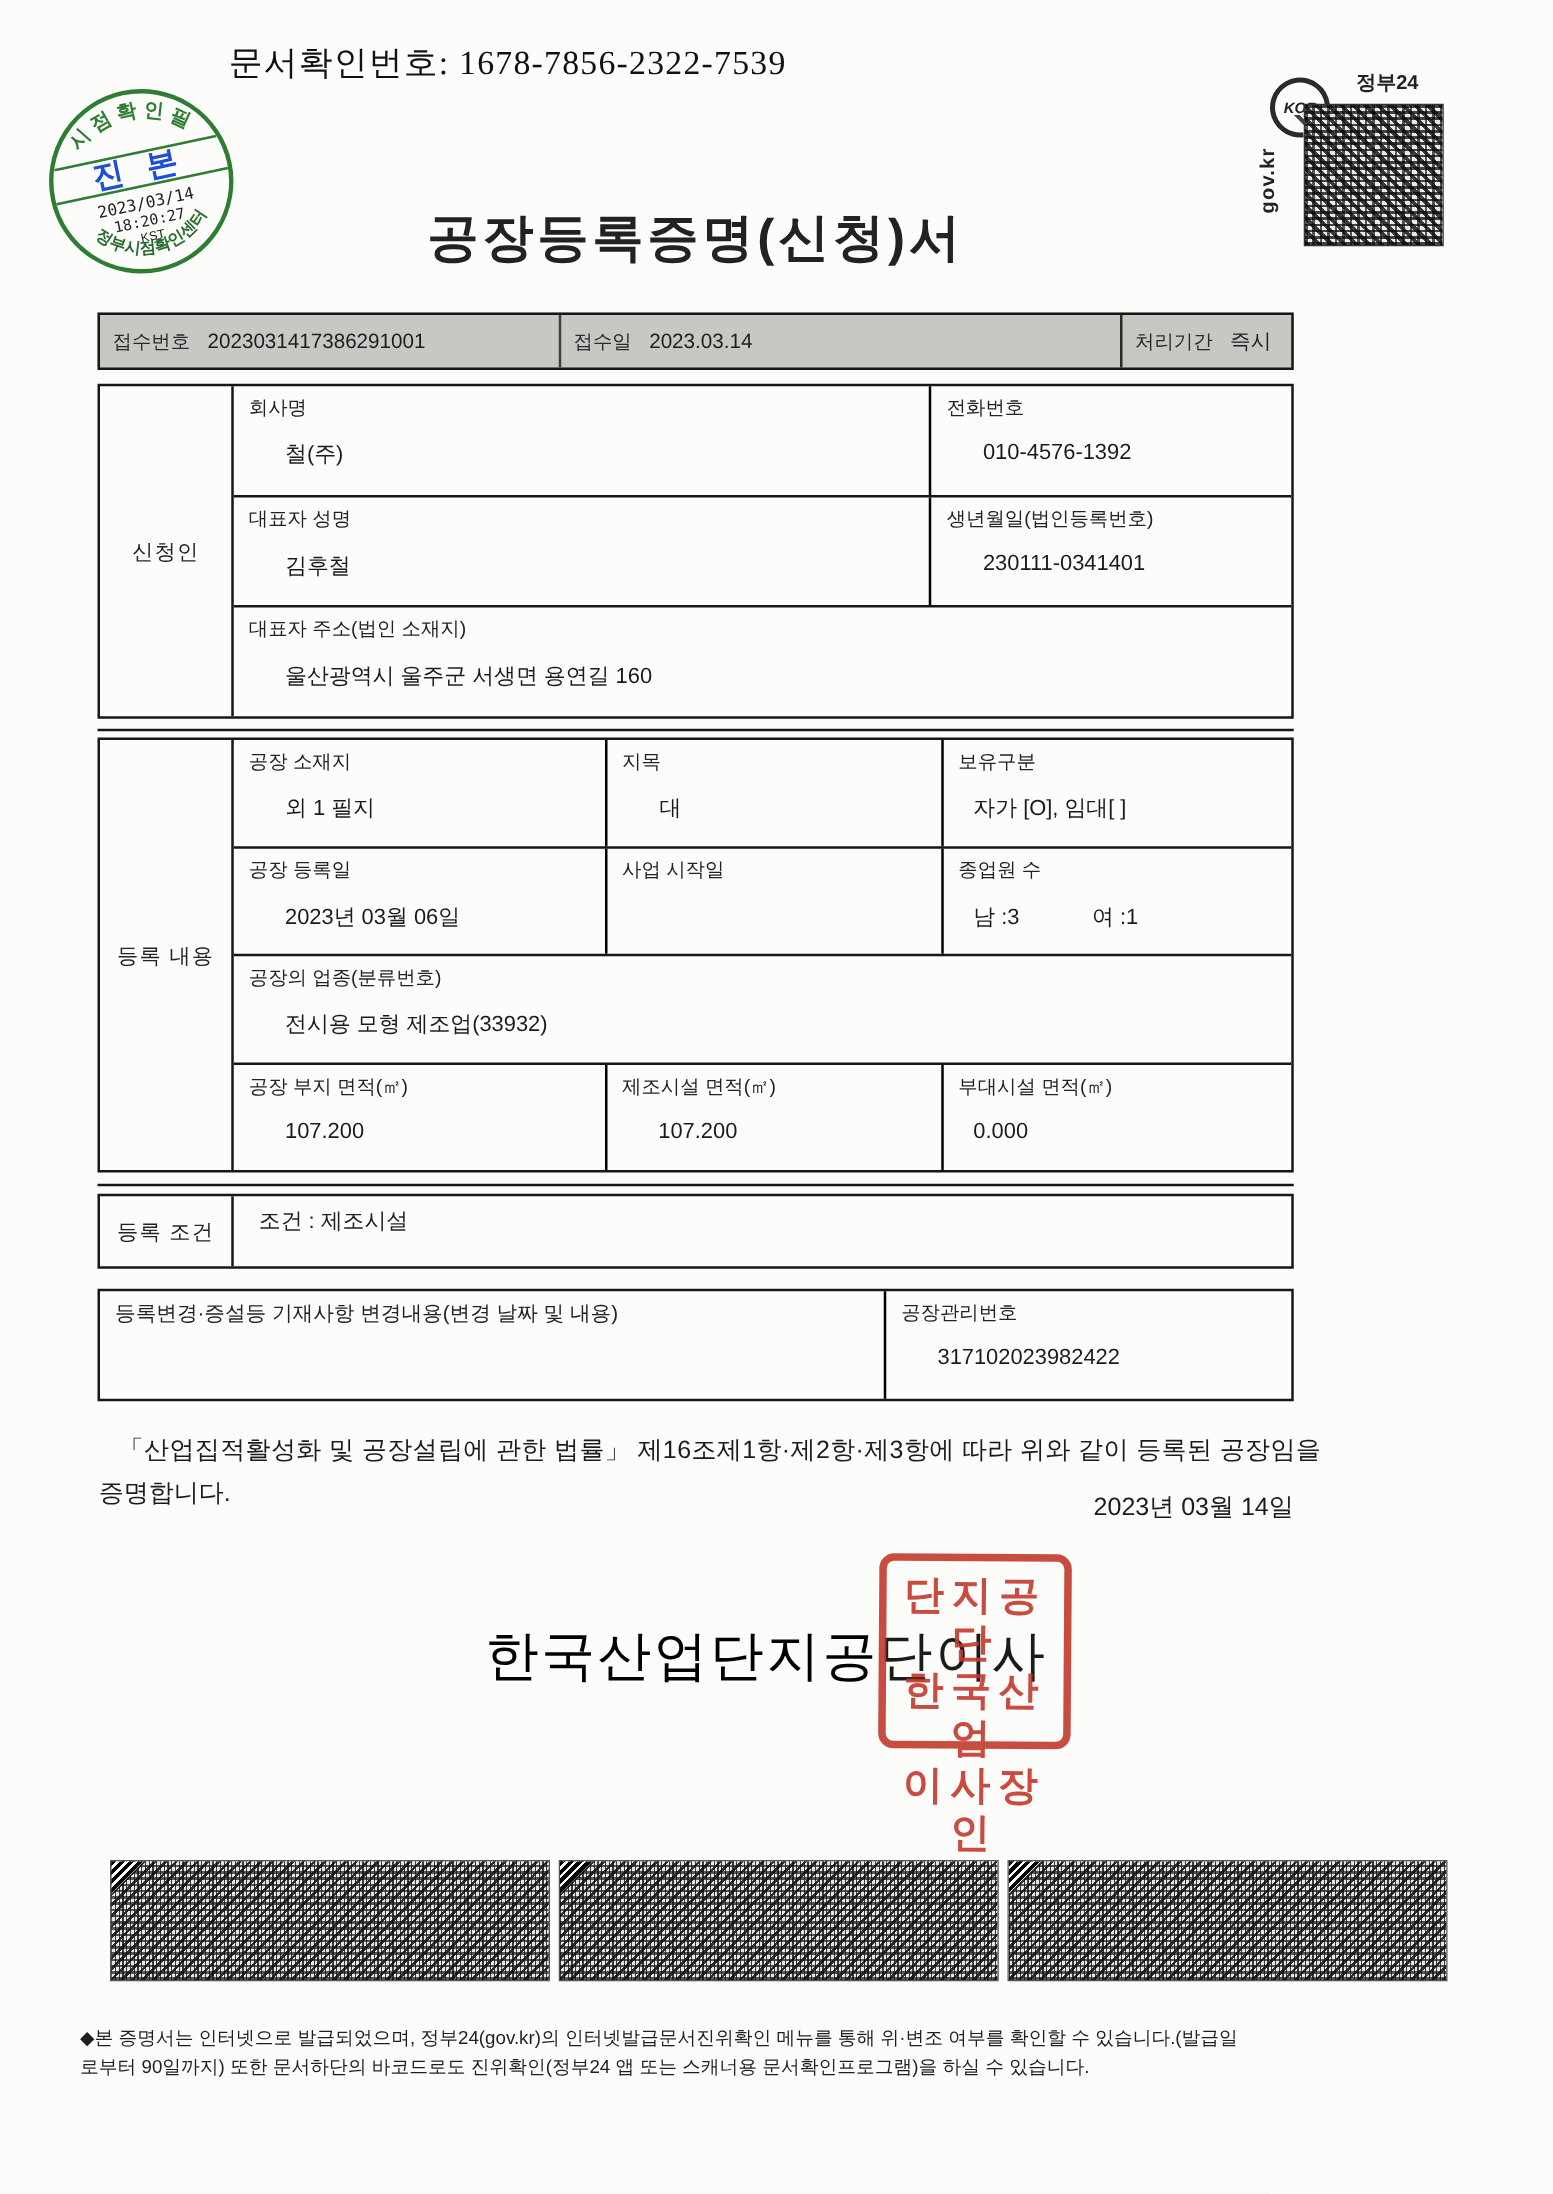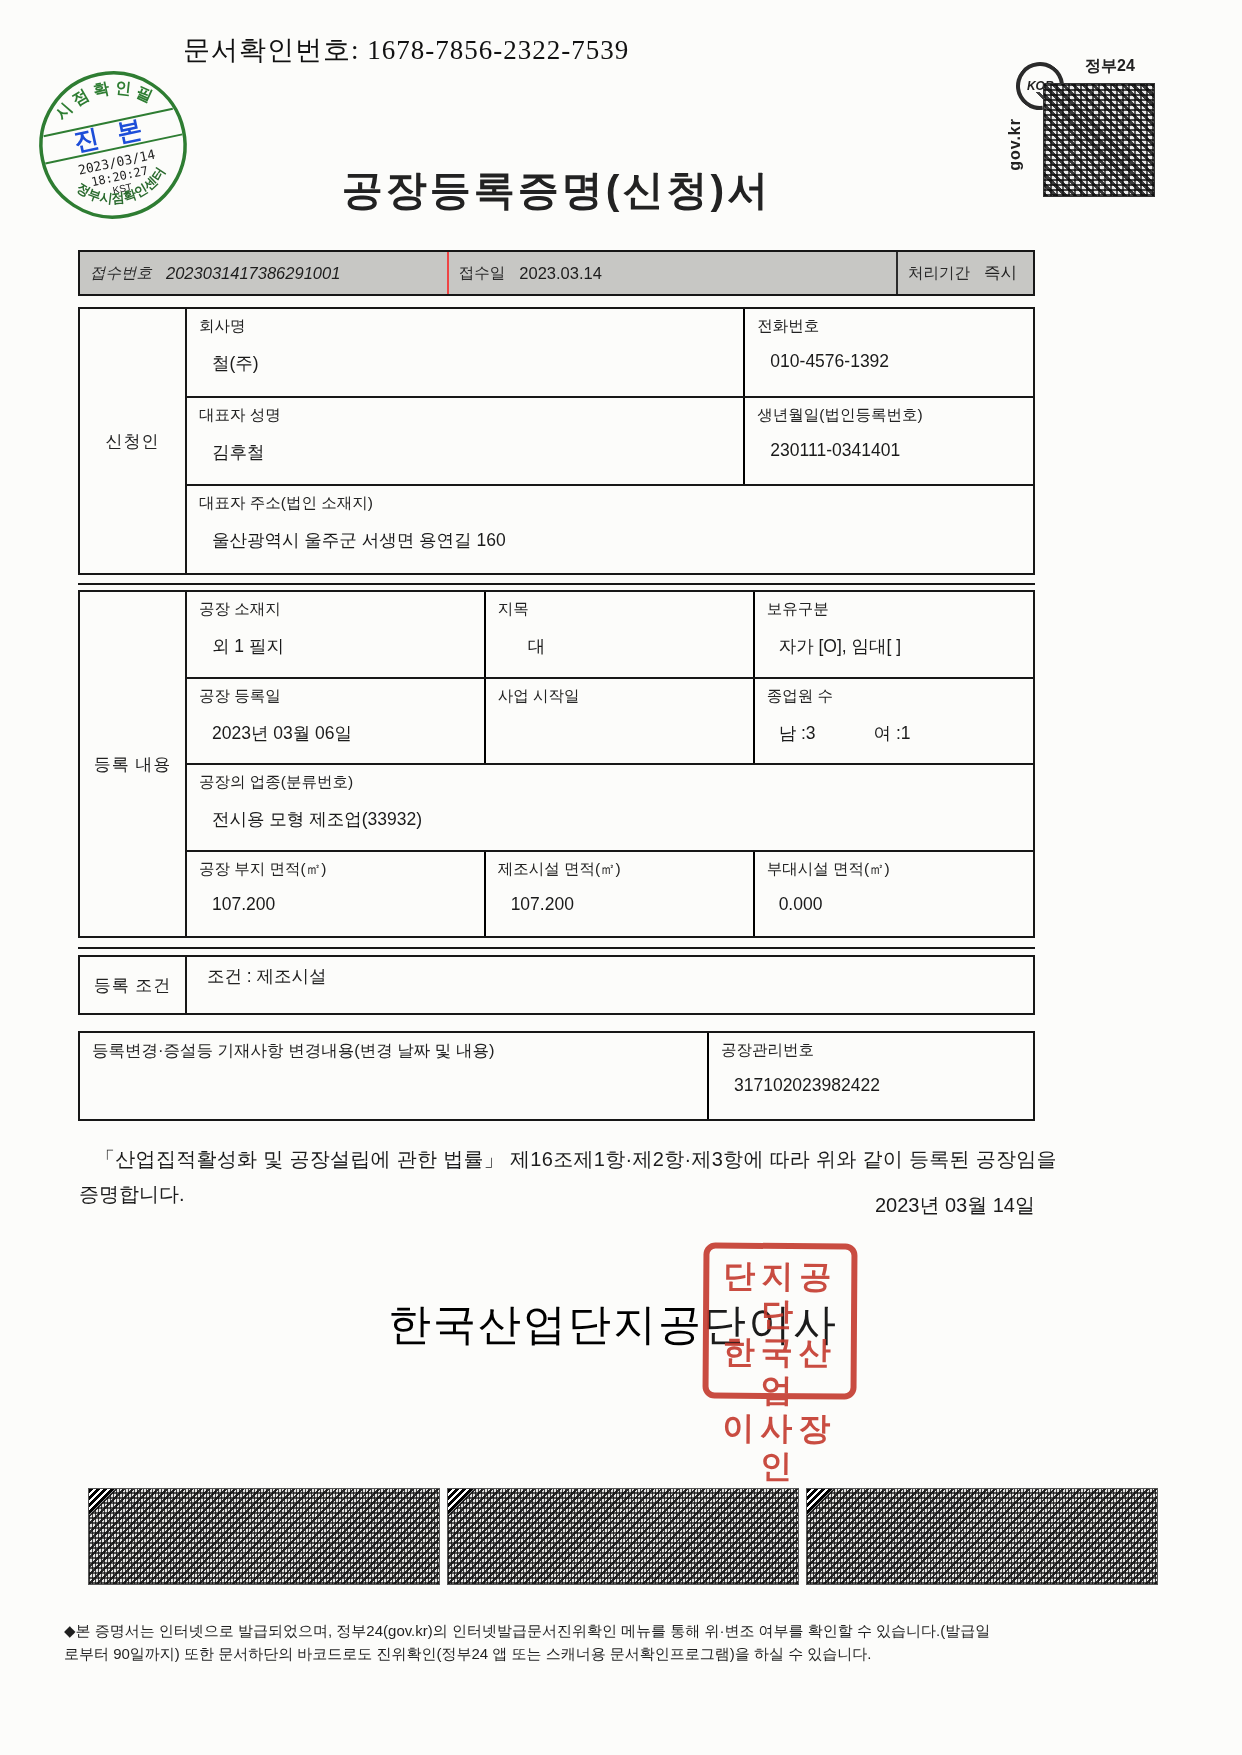--- a/index.html
+++ b/index.html
@@ -44,40 +44,40 @@
     clip-path:polygon(0 0,100% 0,0 100%);transform:rotate(90deg);opacity:.85;
   }
   
   .receipt{
     position:absolute;top:250px;left:78px;width:957px;height:46px;background:#c7c7c4;
     border:2px solid #171717;box-sizing:border-box;display:flex;align-items:stretch;
   }
   .rcell{display:flex;align-items:center;gap:14px;padding:0 10px;box-sizing:border-box;}
   .rcell .lbl{font-size:15.5px;color:#2a2a2a;white-space:nowrap;}
   .rcell .val{font-size:16.5px;color:#1d1d1d;white-space:nowrap;}
-  .rc1{width:39%;border-right:2px solid #ef4444;font-style:italic;}
+  .rc1{width:39%;border-right:2px solid #404040;}
   .rc2{width:47.5%;border-right:2px solid #2b2b2b;}
   .rc3{flex:1;justify-content:space-between;padding-right:16px;}
   
   .section{
     position:absolute;left:78px;width:957px;border:2px solid #171717;box-sizing:border-box;
     display:flex;align-items:stretch;background:transparent;
   }
   .label-col{
     width:107px;min-width:107px;border-right:2px solid #171717;box-sizing:border-box;
     display:flex;align-items:center;justify-content:center;font-size:17px;letter-spacing:1px;color:#222;
     white-space:nowrap;
   }
   .rows{flex:1;display:flex;flex-direction:column;}
   .row{display:flex;flex:1;border-bottom:2px solid #171717;box-sizing:border-box;}
   .row:last-child{border-bottom:none;}
   .cell{box-sizing:border-box;padding:7px 10px 6px 12px;border-right:2px solid #000000;display:flex;flex-direction:column;overflow:hidden;}
   .cell:last-child{border-right:none;}
   .cell .lbl{font-size:15.5px;color:#222;white-space:nowrap;}
-  .cell .val{font-size:17.5px;color:#1a1a1a;margin:14px 0 0 13px;white-space:nowrap;}
+  .cell .val{font-size:17.5px;color:#1a1a1a;margin:14px 0 0 29px;white-space:nowrap;}
   .w66{width:66%;} .w34{width:34%;} .w35{width:35.3%;} .w32{width:31.8%;} .w33{width:32.9%;border-radius:25px;}
   .emp-val{display:flex;gap:58px;}
   .hr{position:absolute;left:78px;width:957px;border-top:2px solid #171717;}
   
   .legal1{position:absolute;top:1126px;left:95px;font-size:20px;letter-spacing:.3px;color:#1b1b1b;white-space:nowrap;}
   .legal2{position:absolute;top:1161px;left:79px;font-size:20px;color:#1b1b1b;}
   .issue-date{position:absolute;top:1192px;left:78px;width:957px;text-align:right;font-size:20px;color:#1b1b1b;}
   .issuer{position:absolute;top:1296px;left:388px;font-size:43px;font-weight:500;letter-spacing:2px;color:#000000;white-space:nowrap;}
   .seal{
     position:absolute;top:1243px;left:703px;width:138px;height:128px;z-index:3;

